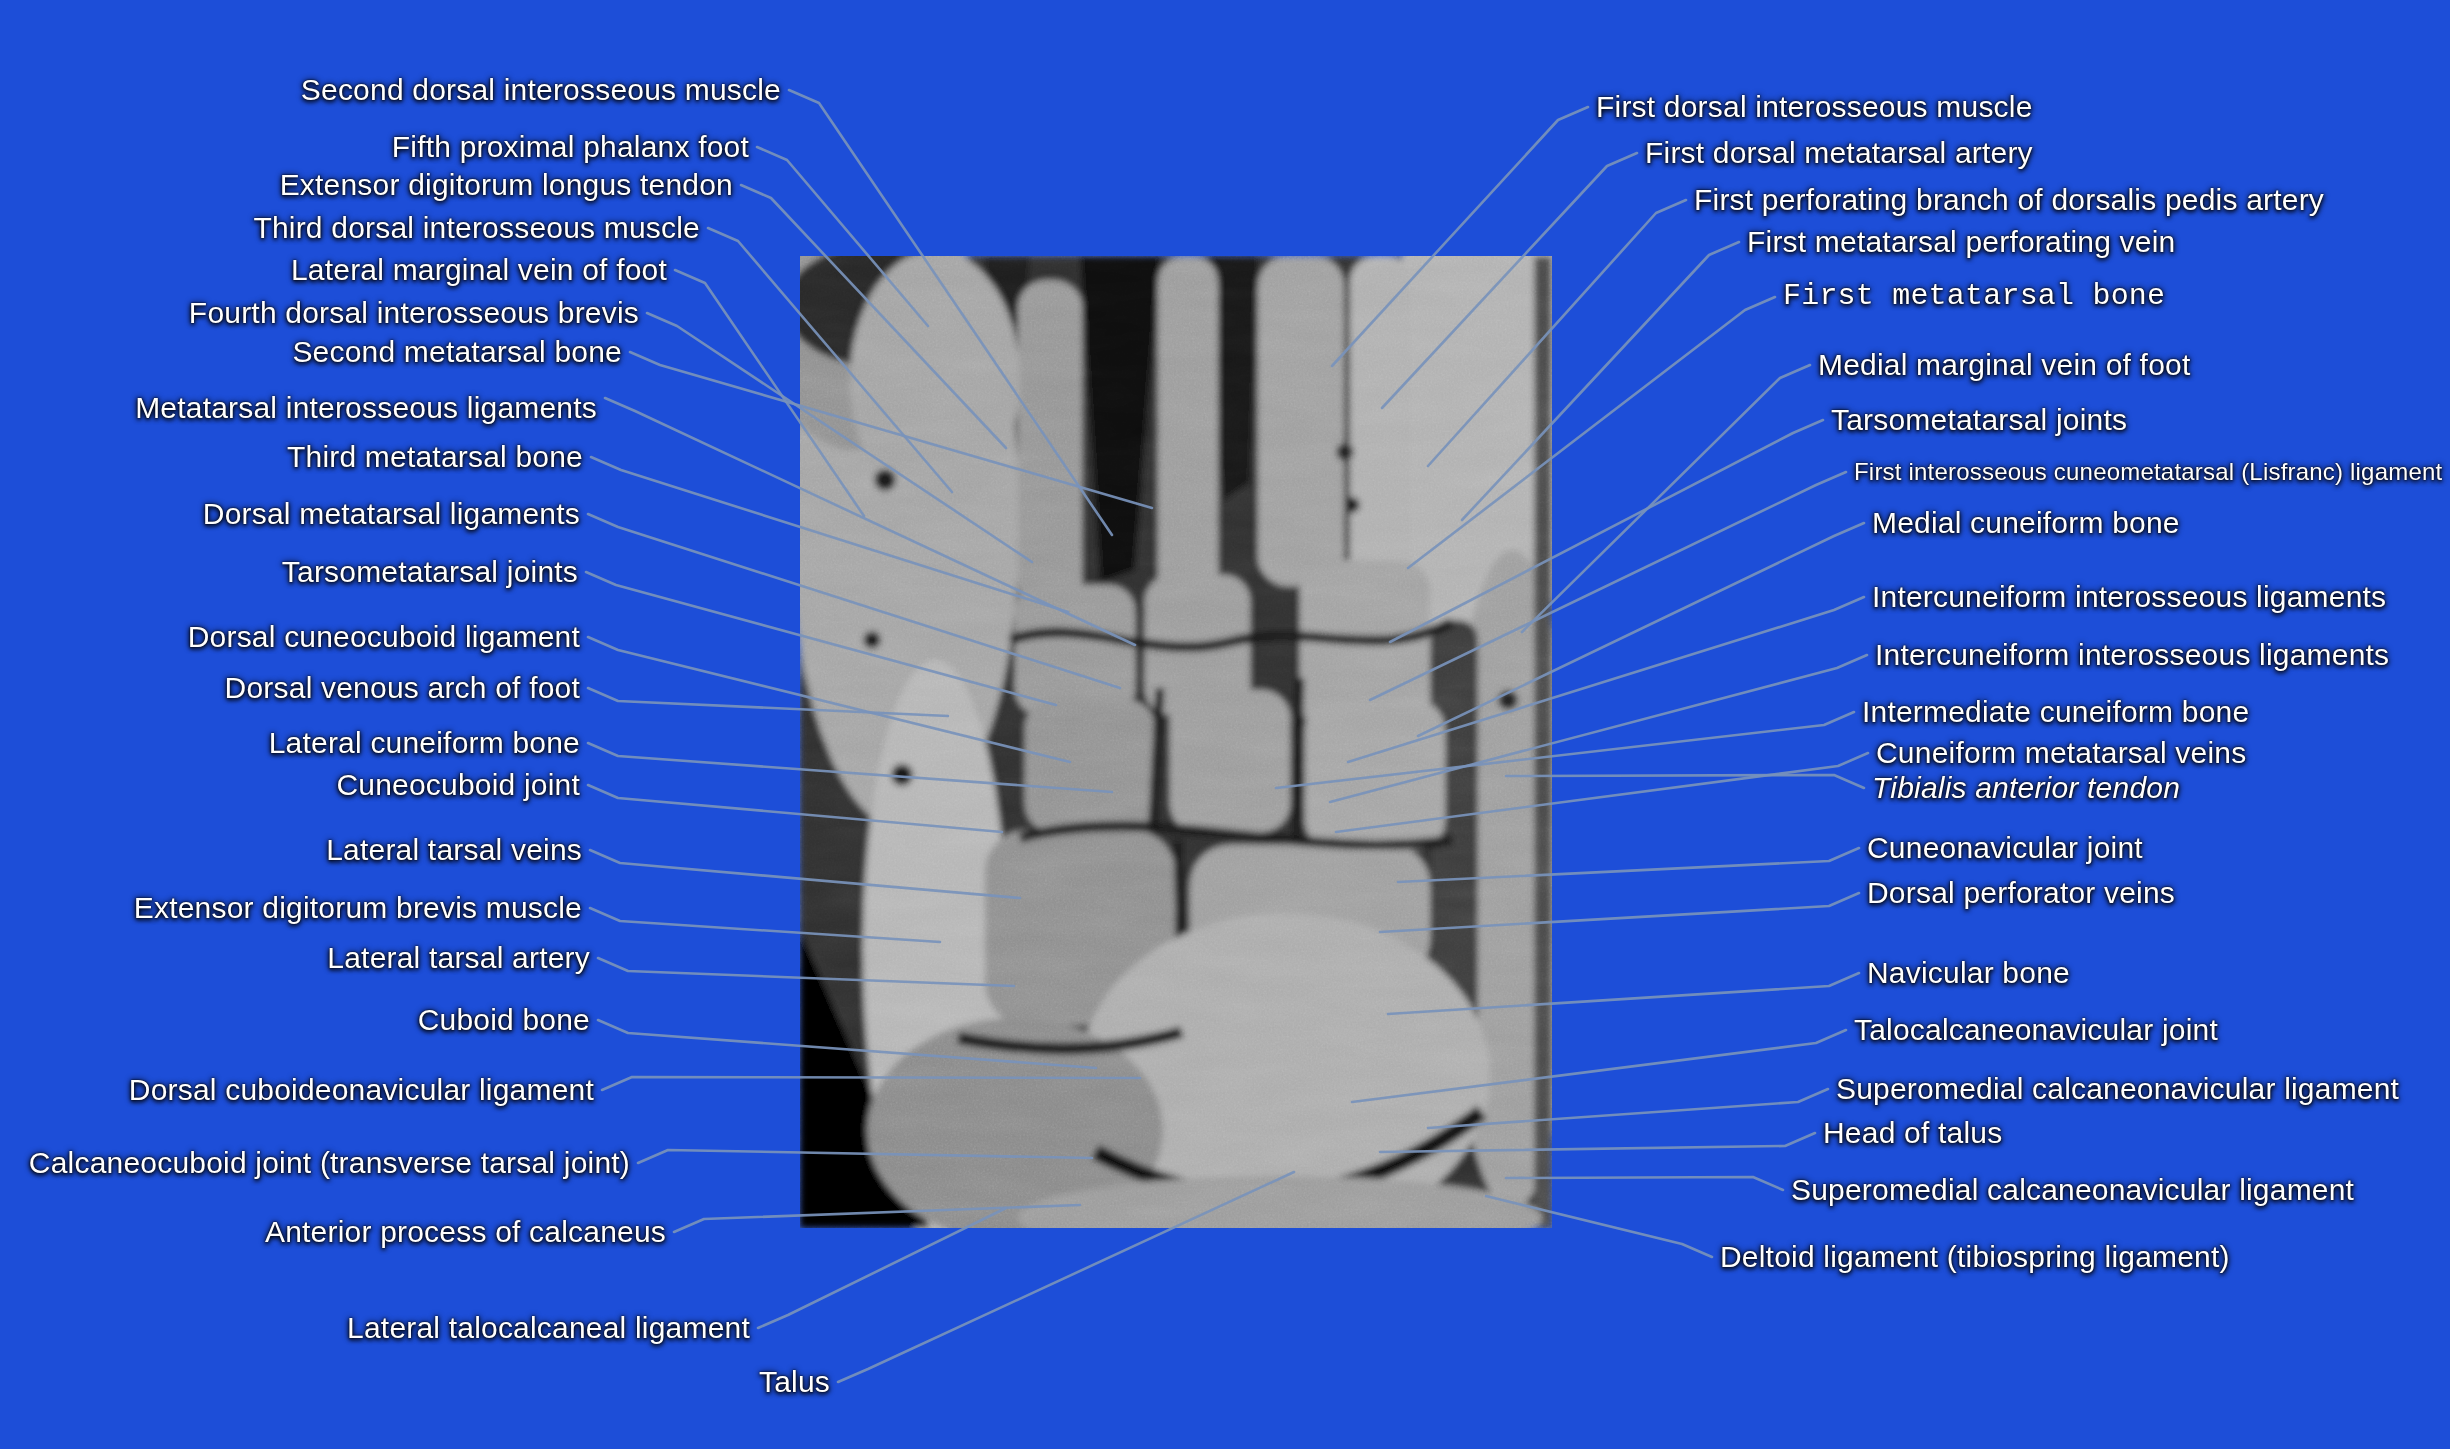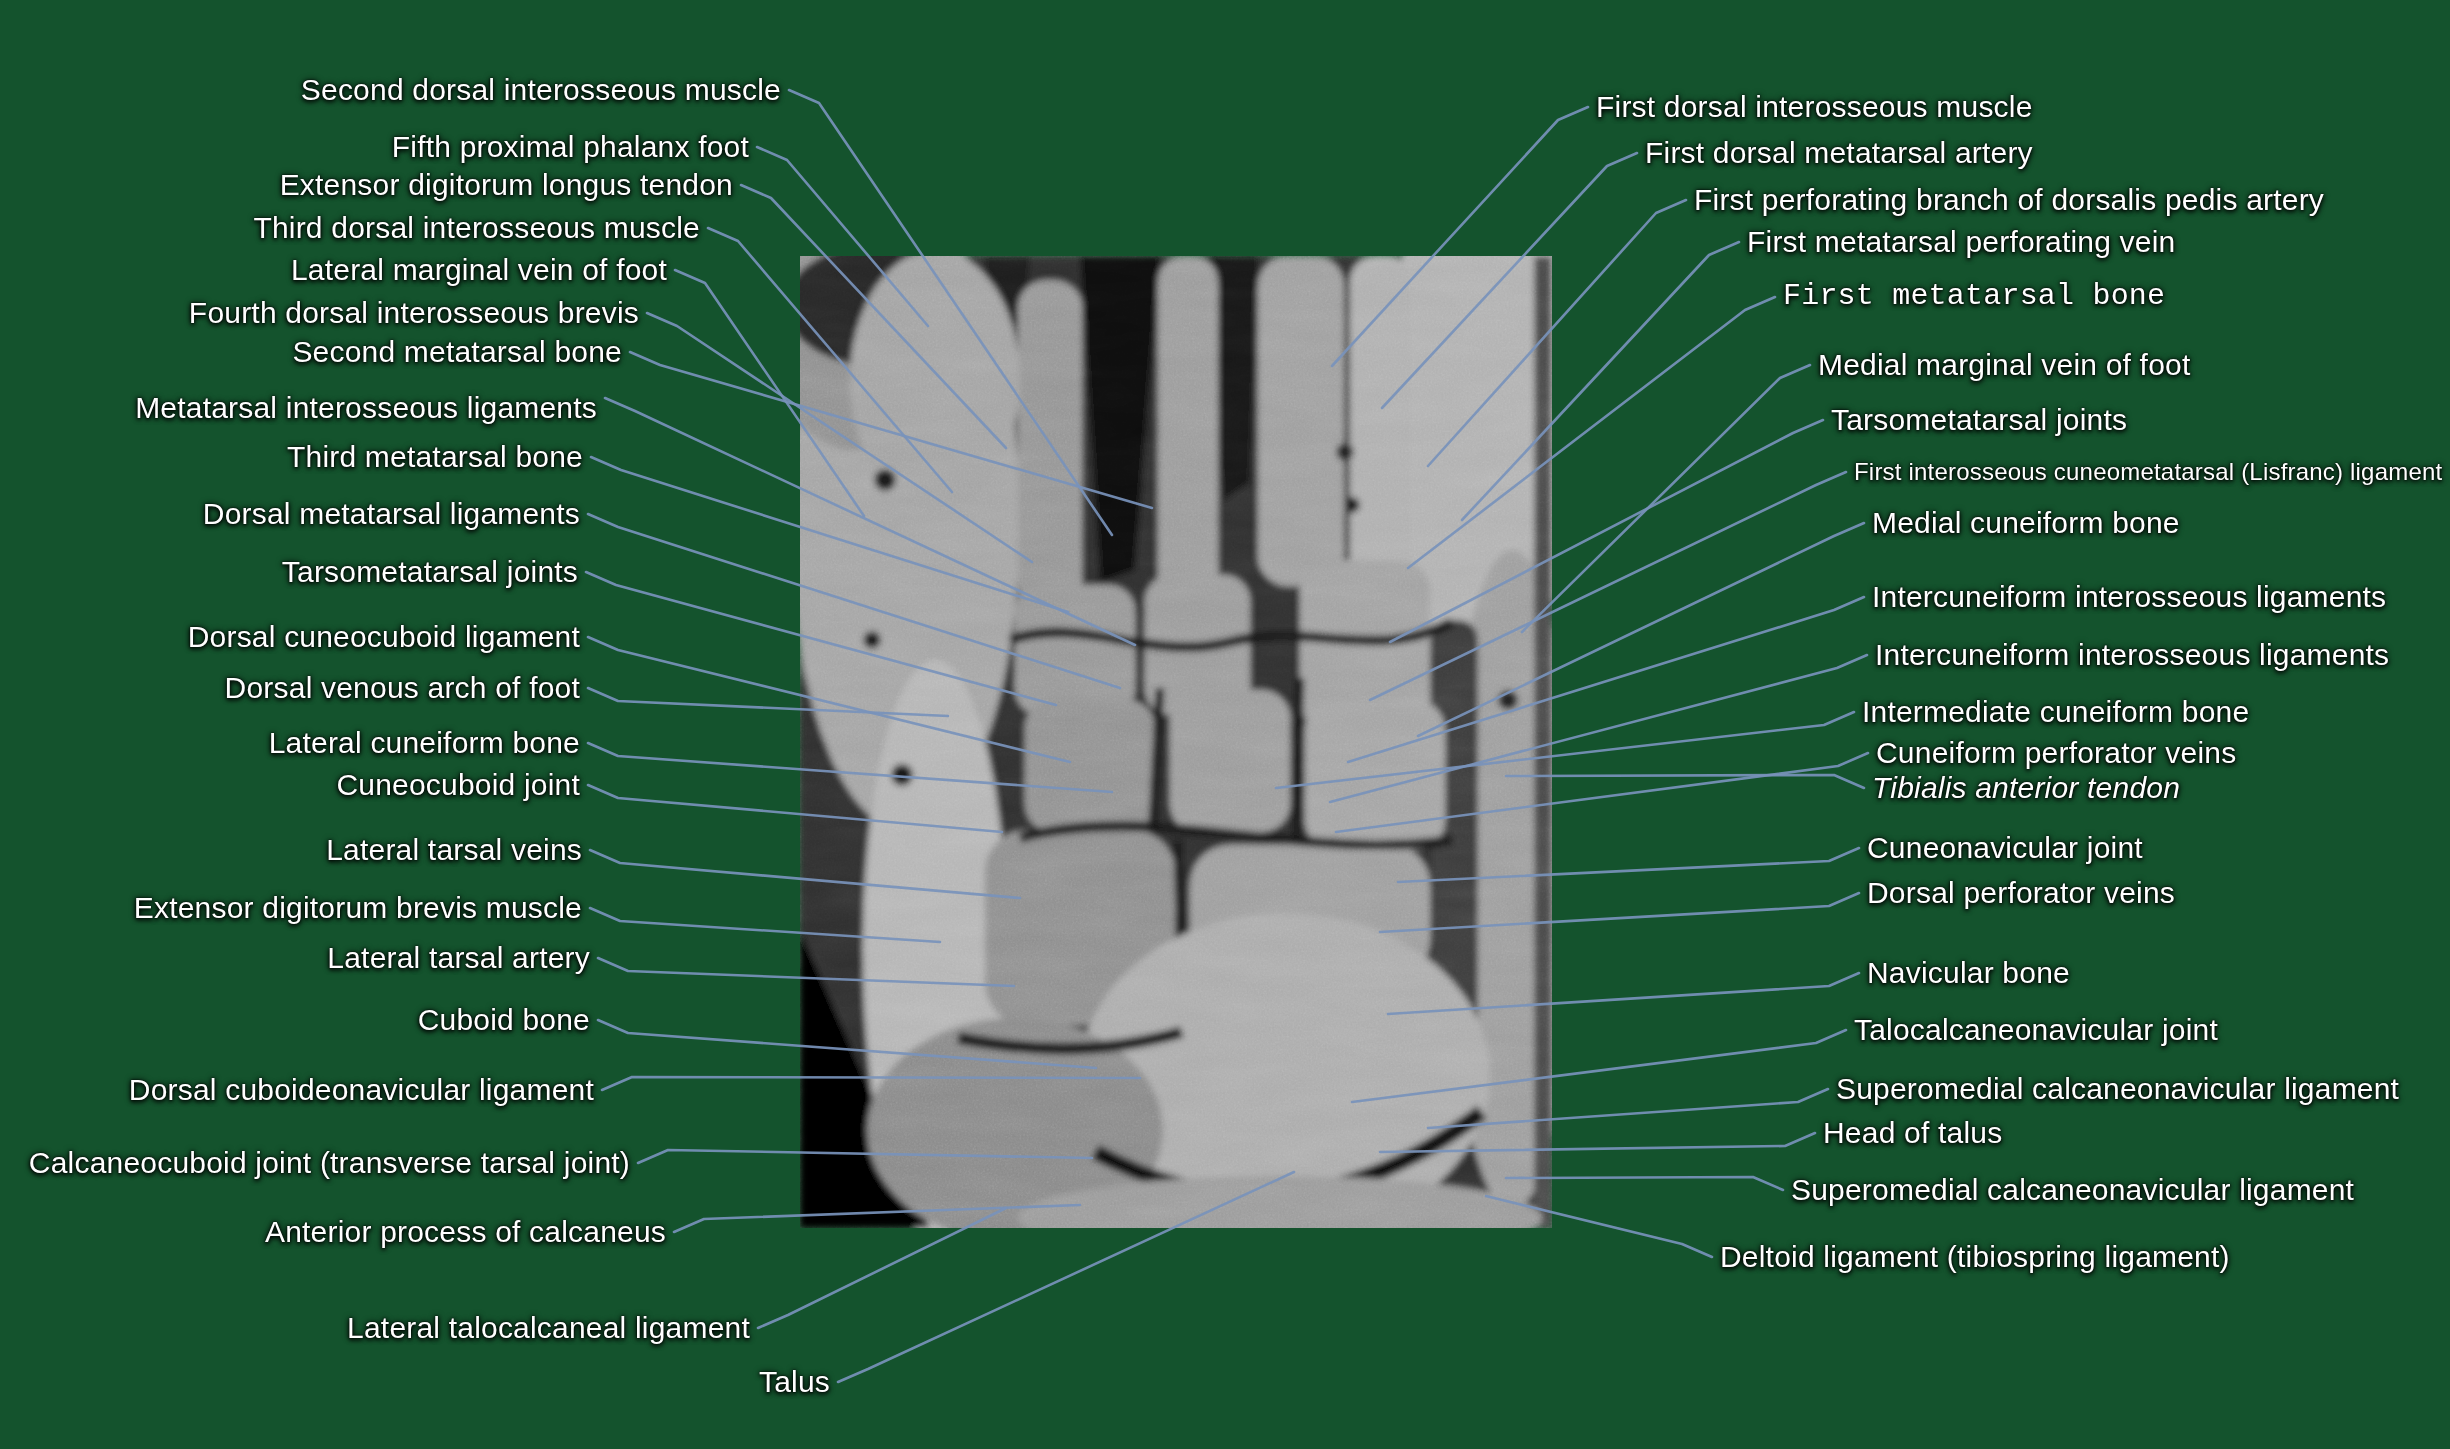--- a/index.html
+++ b/index.html
@@ -16,21 +16,21 @@
   .label.left{text-align:right;}
   .label.right{text-align:left;}
   svg.canvas{position:absolute;left:0;top:0;width:2450px;height:1449px;}
   #leader-lines polyline{fill:none;stroke-width:2.6px;stroke-linejoin:round;stroke-linecap:round;opacity:.92;}
   .noise-fine{mix-blend-mode:overlay;}
   .noise-coarse{mix-blend-mode:soft-light;}
 </style>
 </head>
 <body>
 
-<div class="stage" style="background: #14532d;">
+<div class="stage" style="background: #1d4ed8;">
 
   <svg class="canvas" viewBox="0 0 2450 1449">
     <defs>
       <clipPath id="mriClip">
           <rect x="800" y="256" width="752" height="972"></rect>
         </clipPath>
       <filter id="soften" x="-5%" y="-5%" width="110%" height="110%">
         <feGaussianBlur stdDeviation="3"></feGaussianBlur>
       </filter>
       <filter id="grainFine" x="0" y="0" width="100%" height="100%">
@@ -181,21 +181,21 @@
     <div class="label right" style="top: 200px; left: 1694px; color: rgb(255, 255, 255);">First perforating branch of dorsalis pedis artery</div>
     <div class="label right" style="top: 242px; left: 1747px; color: rgb(255, 255, 255);">First metatarsal perforating vein</div>
     <div class="label right" style="top: 297px; left: 1783px; color: rgb(255, 255, 255); font-family: Liberation Mono, monospace;">First metatarsal bone</div>
     <div class="label right" style="top: 365px; left: 1818px; color: rgb(255, 255, 255);">Medial marginal vein of foot</div>
     <div class="label right" style="top: 420px; left: 1831px; color: rgb(255, 255, 255);">Tarsometatarsal joints</div>
     <div class="label right" style="top: 472px; left: 1854px; font-size: 24px; color: rgb(255, 255, 255);">First interosseous cuneometatarsal (Lisfranc) ligament</div>
     <div class="label right" style="top: 523px; left: 1872px; color: rgb(255, 255, 255);">Medial cuneiform bone</div>
     <div class="label right" style="top: 597px; left: 1872px; color: rgb(255, 255, 255);">Intercuneiform interosseous ligaments</div>
     <div class="label right" style="top: 655px; left: 1875px; color: rgb(255, 255, 255);">Intercuneiform interosseous ligaments</div>
     <div class="label right" style="top: 712px; left: 1862px; color: rgb(255, 255, 255);">Intermediate cuneiform bone</div>
-    <div class="label right" style="top: 753px; left: 1876px; color: rgb(255, 255, 255);">Cuneiform perforator veins</div>
+    <div class="label right" style="top: 753px; left: 1876px; color: rgb(255, 255, 255);">Cuneiform metatarsal veins</div>
     <div class="label right" style="top: 788px; left: 1872px; color: rgb(255, 255, 255); font-style: italic;">Tibialis anterior tendon</div>
     <div class="label right" style="top: 848px; left: 1867px; color: rgb(255, 255, 255);">Cuneonavicular joint</div>
     <div class="label right" style="top: 893px; left: 1867px; color: rgb(255, 255, 255);">Dorsal perforator veins</div>
     <div class="label right" style="top: 973px; left: 1867px; color: rgb(255, 255, 255);">Navicular bone</div>
     <div class="label right" style="top: 1030px; left: 1854px; color: rgb(255, 255, 255);">Talocalcaneonavicular joint</div>
     <div class="label right" style="top: 1089px; left: 1836px; color: rgb(255, 255, 255);">Superomedial calcaneonavicular ligament</div>
     <div class="label right" style="top: 1133px; left: 1823px; color: rgb(255, 255, 255);">Head of talus</div>
     <div class="label right" style="top: 1190px; left: 1791px; color: rgb(255, 255, 255);">Superomedial calcaneonavicular ligament</div>
     <div class="label right" style="top: 1257px; left: 1720px; color: rgb(255, 255, 255);">Deltoid ligament (tibiospring ligament)</div>
   </div>

